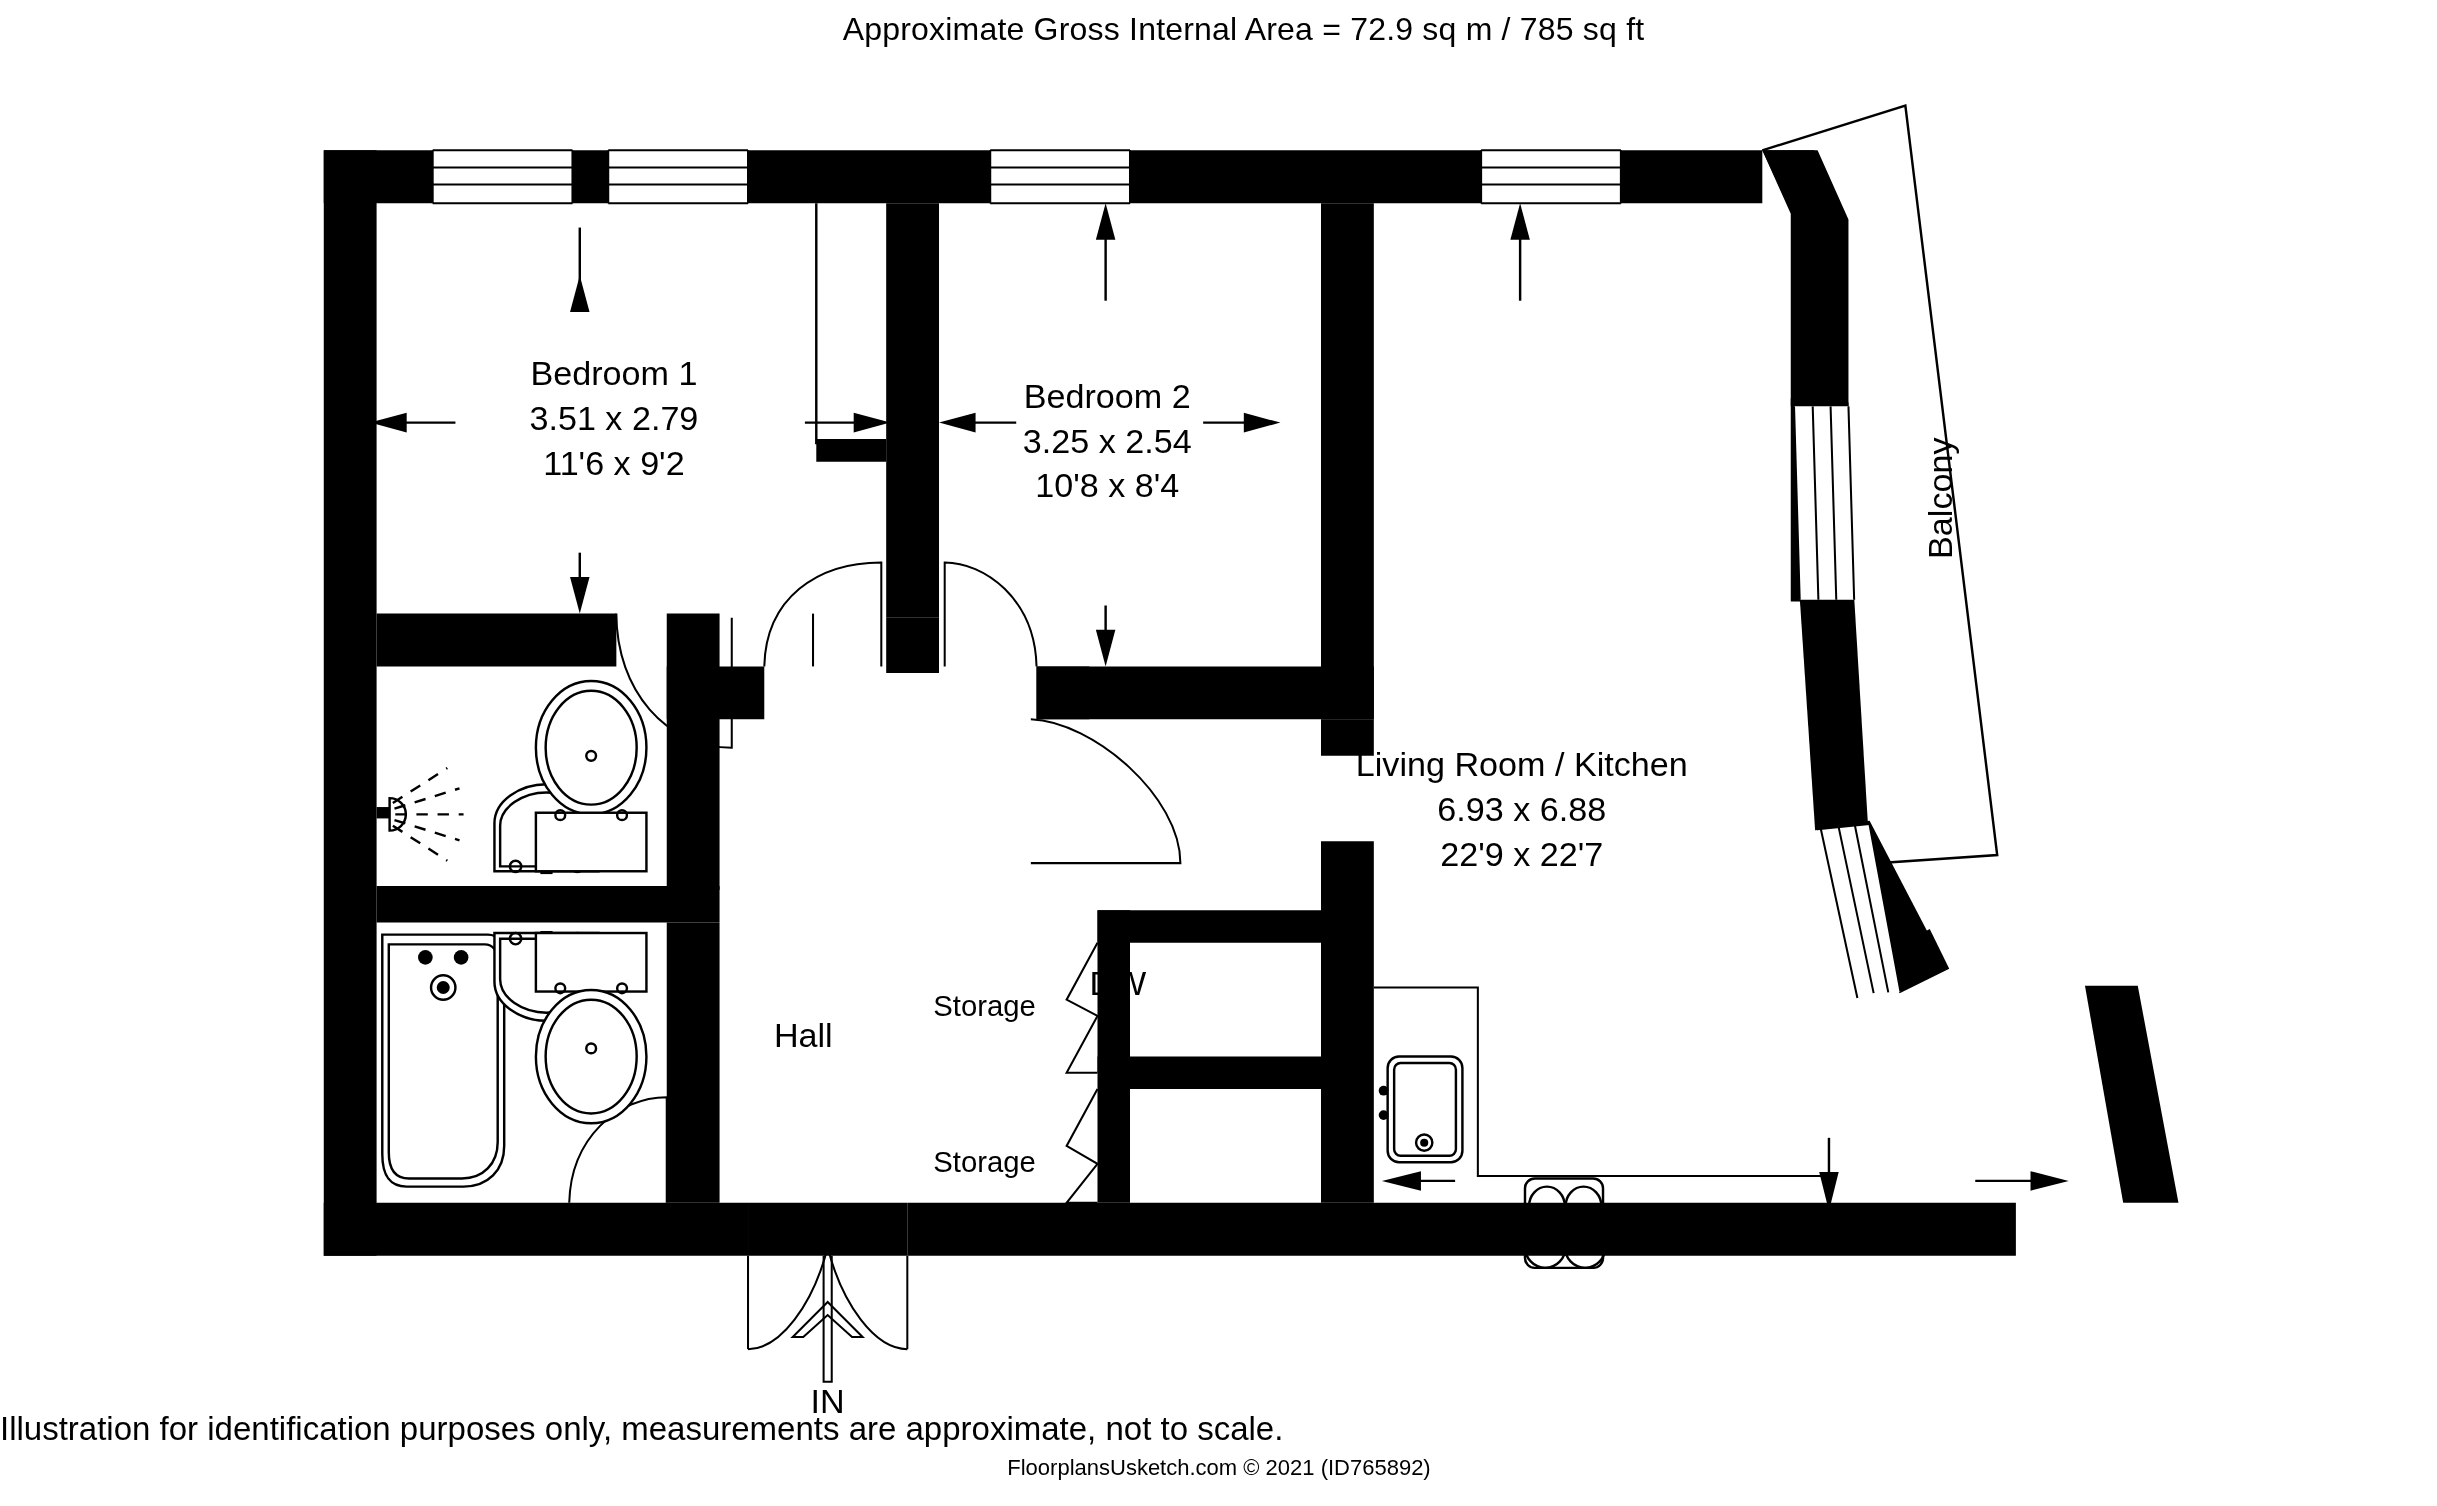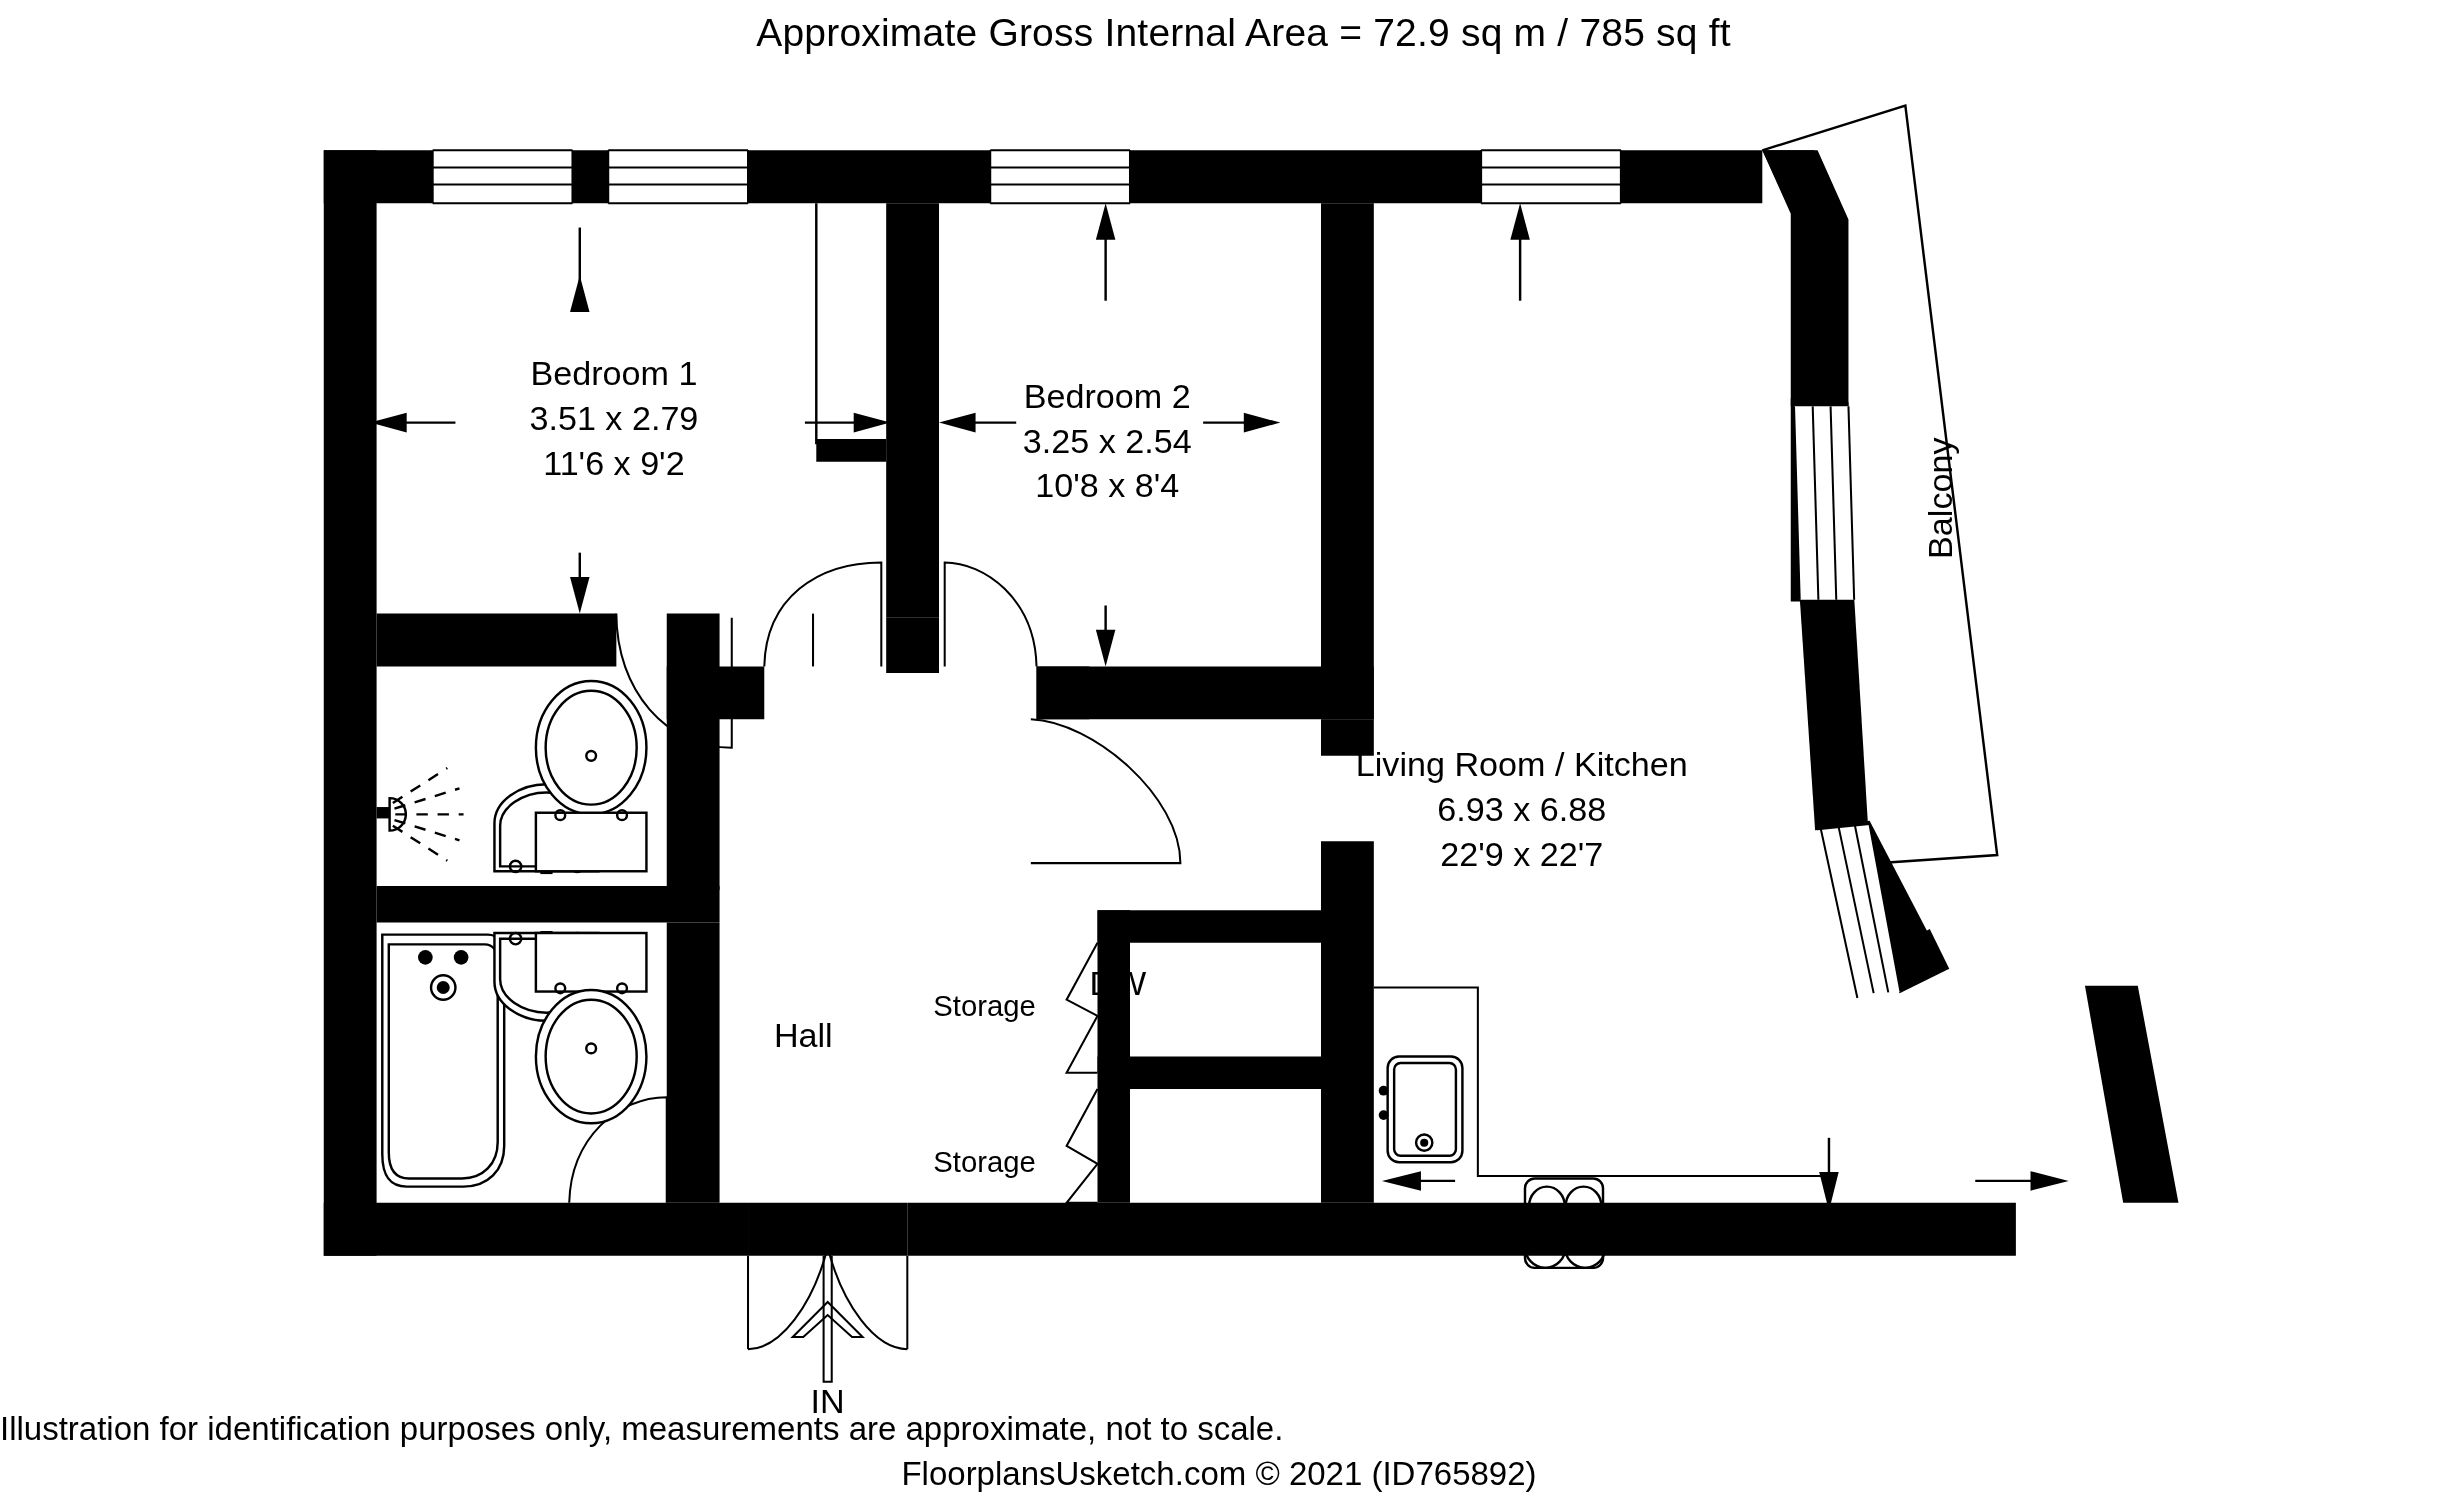--- a/index.html
+++ b/index.html
@@ -19,40 +19,40 @@
   #stage {
     position: absolute;
     inset: 0;
   }
   .title-text {
     position: absolute;
     left: 3px;
     right: 0;
     top: 11.4px;
     text-align: center;
-    font-size: 39px;
+    font-size: 32px;
     letter-spacing: 0.2px;
     white-space: nowrap;
     padding-left: 46px;
   }
   .footer-line1 {
     position: absolute;
     left: 0;
     right: 0;
     top: 1410px;
     font-size: 33px;
     white-space: nowrap;
   }
   .footer-line2 {
     position: absolute;
     left: 0;
     right: 0;
     top: 1455px;
     text-align: center;
-    font-size: 33px;
+    font-size: 22px;
     white-space: nowrap;
   }
   svg#plan {
     position: absolute;
     left: 0;
     top: 0;
     width: 2438px;
     height: 1506px;
     display: block;
   }

